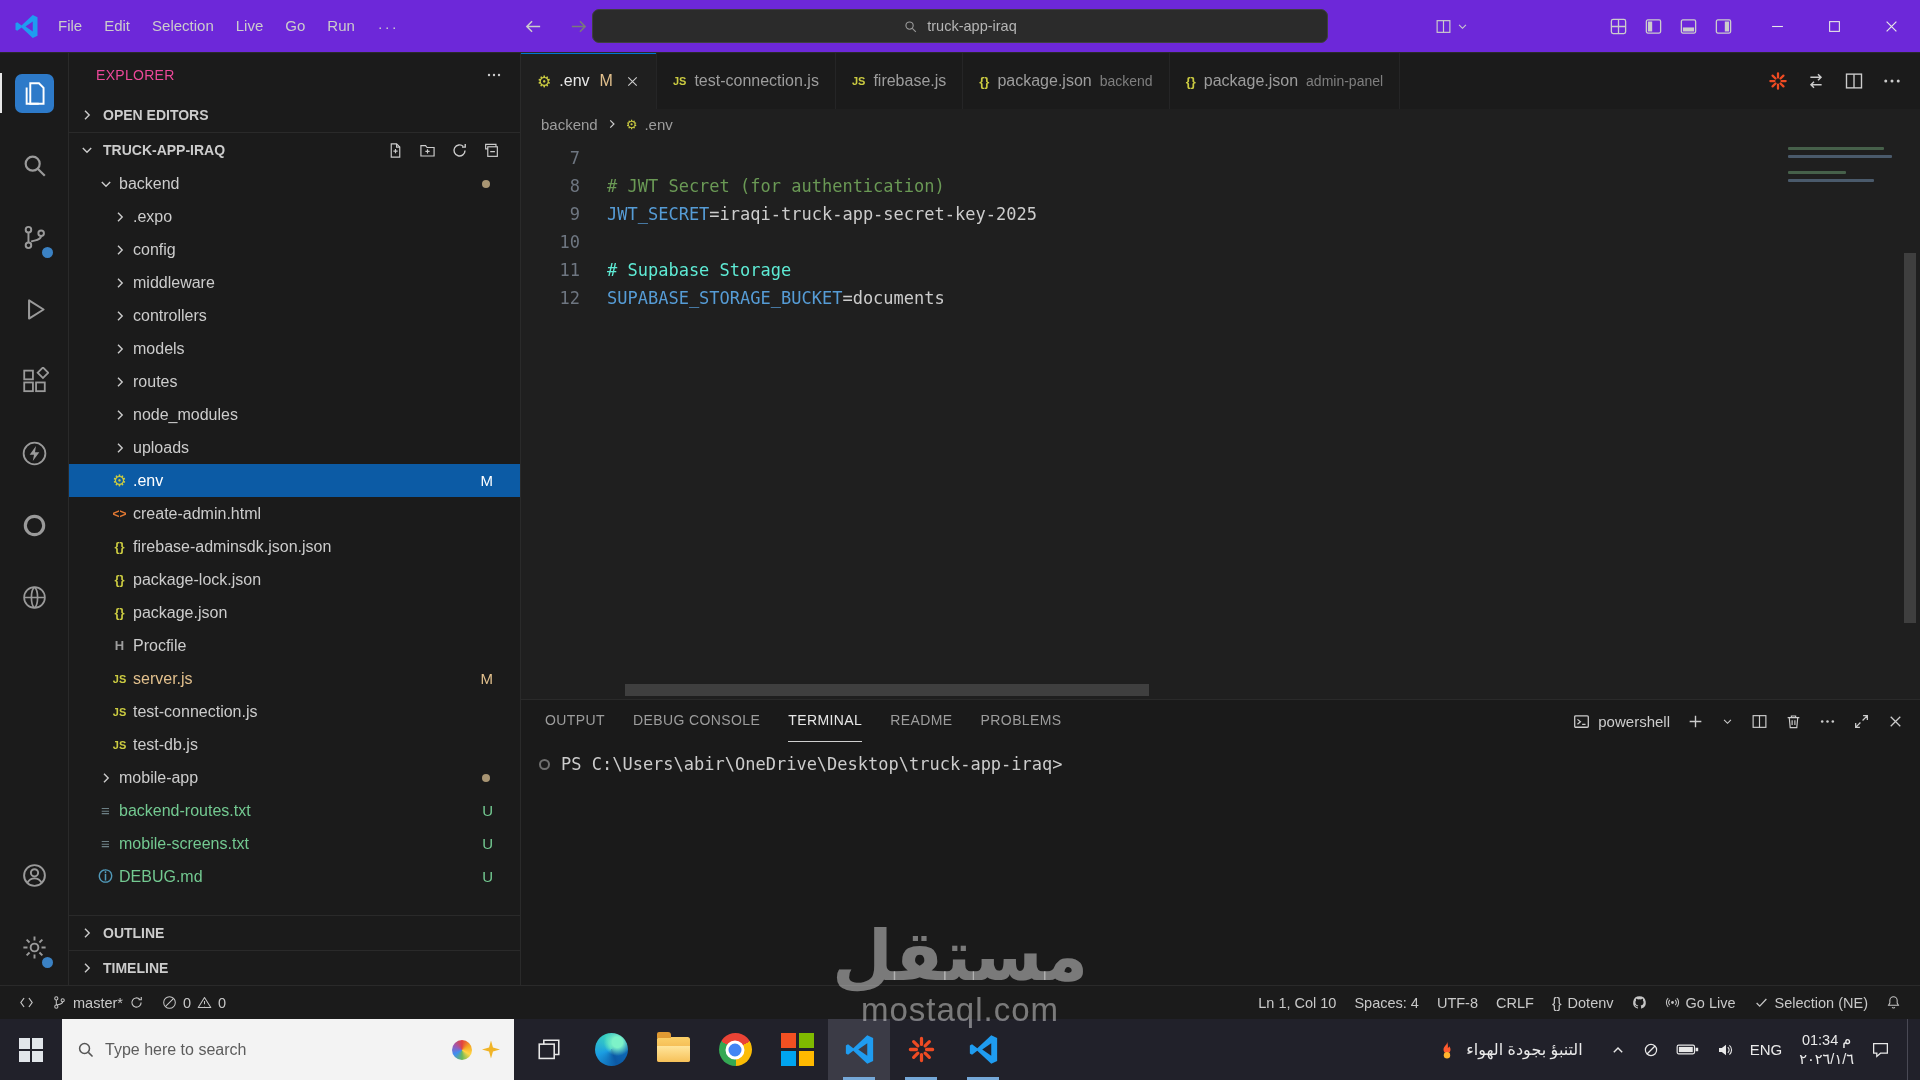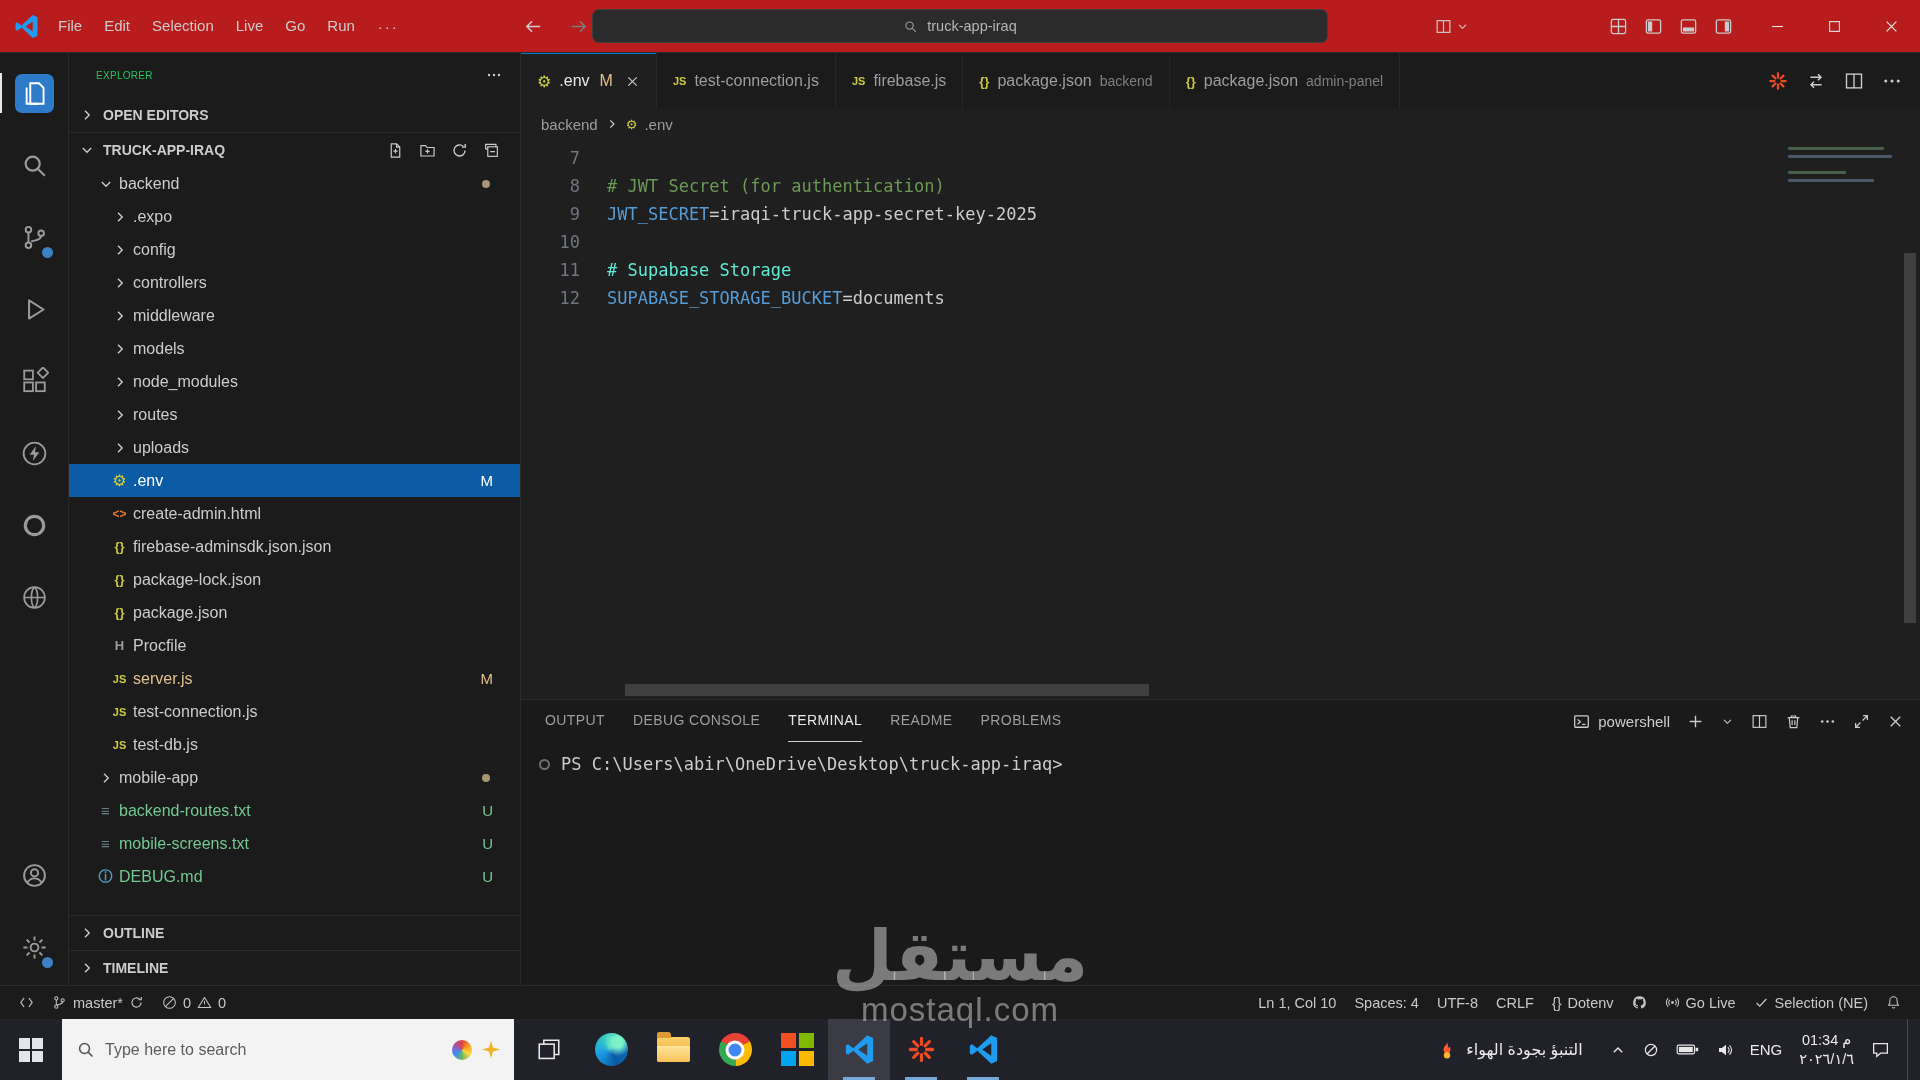--- a/index.html
+++ b/index.html
@@ -2,21 +2,21 @@
 <html><head>
 <meta charset="utf-8">
 <style>
 *{margin:0;padding:0;box-sizing:border-box}
 html,body{width:1920px;height:1080px;overflow:hidden;background:#000}
 body{font-family:"Liberation Sans","DejaVu Sans",sans-serif;color:#ccc;font-size:15px}
 svg{display:block}
 #root{position:relative;width:1920px;height:1080px;display:flex;flex-direction:column;background:#1f1f1f}
 
 
-.titlebar{flex:0 0 52px;background:#b91c1c;border-bottom:1px solid #2a2a2a;display:flex;align-items:center;position:relative;z-index:6}
+.titlebar{flex:0 0 52px;background:#6d28d9;border-bottom:1px solid #2a2a2a;display:flex;align-items:center;position:relative;z-index:6}
 .vslogo{margin:0 8px 0 14px}
 .vslogo svg{width:25px;height:25px}
 .menus{display:flex;align-items:center}
 .menu-item{padding:0 11px;line-height:52px;font-size:15px;color:#ccc;cursor:default}
 .menu-more{padding:0 12px;color:#ccc;letter-spacing:2px}
 .nav-arrows{position:absolute;left:524px;top:0;height:52px;display:flex;align-items:center;gap:26px}
 .sz13 svg{width:13px;height:13px}.sz14 svg{width:14px;height:14px}.sz15 svg{width:15px;height:15px}
 .sz16 svg{width:16px;height:16px}.sz17 svg{width:17px;height:17px}.sz19 svg{width:19px;height:19px}
 .sz20 svg{width:20px;height:20px}
 .cmdcenter{position:absolute;left:50%;top:9px;transform:translateX(-50%);width:736px;height:34px;background:#2b2b2b;border:1px solid #3f3f3f;border-radius:7px;display:flex;align-items:center;justify-content:center;gap:9px;color:#b5b5b5;font-size:14.5px}
@@ -32,21 +32,21 @@
 .act-item svg{width:29px;height:29px}
 .act-ic{display:flex}
 .act-item.active::before{content:"";position:absolute;left:0;top:16px;bottom:16px;width:2px;background:#e7e7e7}
 .act-item.active .act-ic{background:#2d7ac9;border-radius:7px;padding:5px}
 .act-item.active svg *{stroke:#fff}
 .act-badge{position:absolute;right:13px;bottom:13px;width:15px;height:15px;border-radius:50%;background:#3b82c4;border:2px solid #1b1b1b}
 .act-bottom{margin-top:auto;display:flex;flex-direction:column;align-items:center;padding-bottom:2px}
 
 
 .sidebar{flex:0 0 452px;background:#1b1b1b;border-right:1px solid #2a2a2a;display:flex;flex-direction:column;min-height:0}
-.sb-head{flex:0 0 44px;display:flex;align-items:center;padding:0 18px 0 27px;color:#22c55e;font-size:10px;letter-spacing:.3px}
+.sb-head{flex:0 0 44px;display:flex;align-items:center;padding:0 18px 0 27px;color:#ec4899;font-size:14px;letter-spacing:.3px}
 .sb-head .more{margin-left:auto;display:flex}
 .sec{flex:0 0 35px;display:flex;align-items:center;gap:3px;padding:0 10px 0 7px;font-weight:bold;font-size:14px;color:#ccc}
 .sec.bordered{border-top:1px solid #2a2a2a}
 .sec .acts{margin-left:auto;display:flex;gap:15px;padding-right:10px}
 .sec .acts span{display:flex}
 #tree{flex:1 1 auto;overflow:hidden}
 .row{height:33px;display:flex;align-items:center;font-size:16px;color:#ccc;cursor:default}
 .row.selected{background:#0c5ba5}
 .chev{width:21px;display:flex;justify-content:center;margin-right:3px}
 .chev svg{width:16px;height:16px}
@@ -411,53 +411,53 @@
               </svg>
             </span>
             <span class="tlabel ">config</span>
           </div>
           <div class="row" style="padding-left:40px">
             <span class="chev">
               <svg viewBox="0 0 16 16" fill="none" stroke="#cccccc" stroke-width="1.4">
                 <path d="M6 3.8L10.2 8 6 12.2"></path>
               </svg>
             </span>
-            <span class="tlabel ">controllers</span>
+            <span class="tlabel ">middleware</span>
           </div>
           <div class="row" style="padding-left:40px">
             <span class="chev">
               <svg viewBox="0 0 16 16" fill="none" stroke="#cccccc" stroke-width="1.4">
                 <path d="M6 3.8L10.2 8 6 12.2"></path>
               </svg>
             </span>
-            <span class="tlabel ">middleware</span>
+            <span class="tlabel ">controllers</span>
           </div>
           <div class="row" style="padding-left:40px">
             <span class="chev">
               <svg viewBox="0 0 16 16" fill="none" stroke="#cccccc" stroke-width="1.4">
                 <path d="M6 3.8L10.2 8 6 12.2"></path>
               </svg>
             </span>
             <span class="tlabel ">models</span>
           </div>
           <div class="row" style="padding-left:40px">
             <span class="chev">
               <svg viewBox="0 0 16 16" fill="none" stroke="#cccccc" stroke-width="1.4">
                 <path d="M6 3.8L10.2 8 6 12.2"></path>
               </svg>
             </span>
-            <span class="tlabel ">node_modules</span>
+            <span class="tlabel ">routes</span>
           </div>
           <div class="row" style="padding-left:40px">
             <span class="chev">
               <svg viewBox="0 0 16 16" fill="none" stroke="#cccccc" stroke-width="1.4">
                 <path d="M6 3.8L10.2 8 6 12.2"></path>
               </svg>
             </span>
-            <span class="tlabel ">routes</span>
+            <span class="tlabel ">node_modules</span>
           </div>
           <div class="row" style="padding-left:40px">
             <span class="chev">
               <svg viewBox="0 0 16 16" fill="none" stroke="#cccccc" stroke-width="1.4">
                 <path d="M6 3.8L10.2 8 6 12.2"></path>
               </svg>
             </span>
             <span class="tlabel ">uploads</span>
           </div>
           <div class="row selected" style="padding-left:40px">

